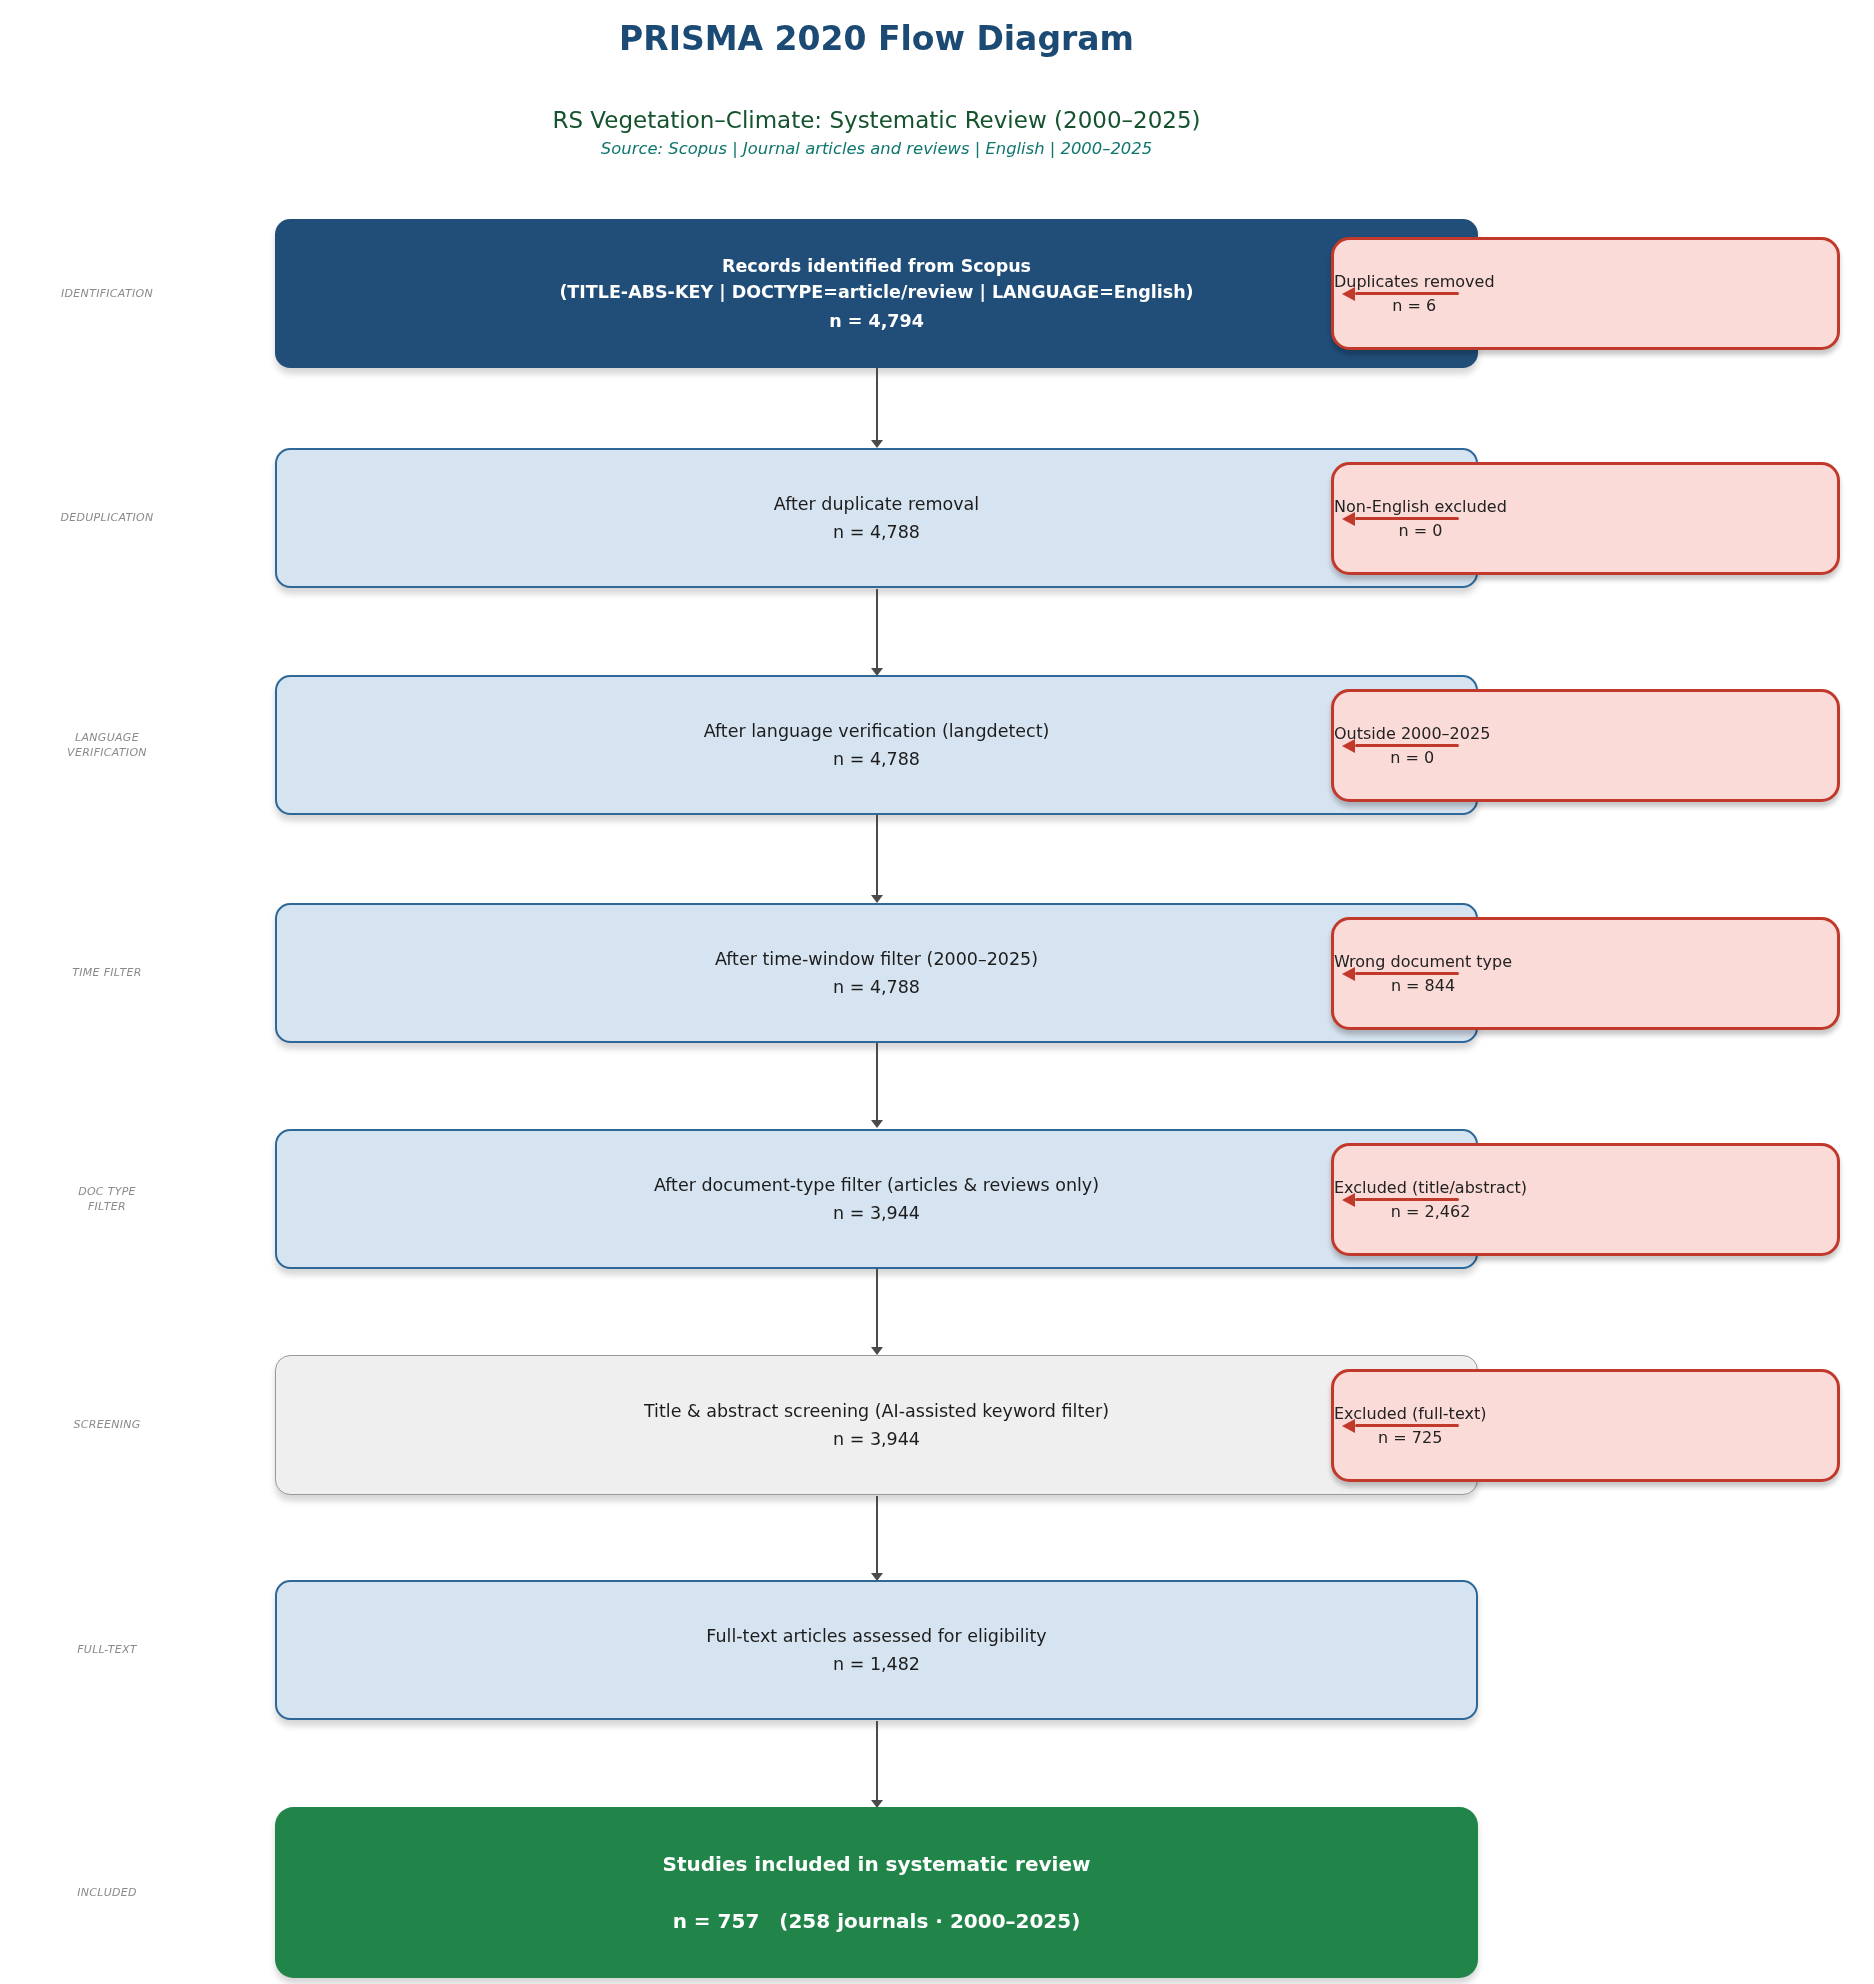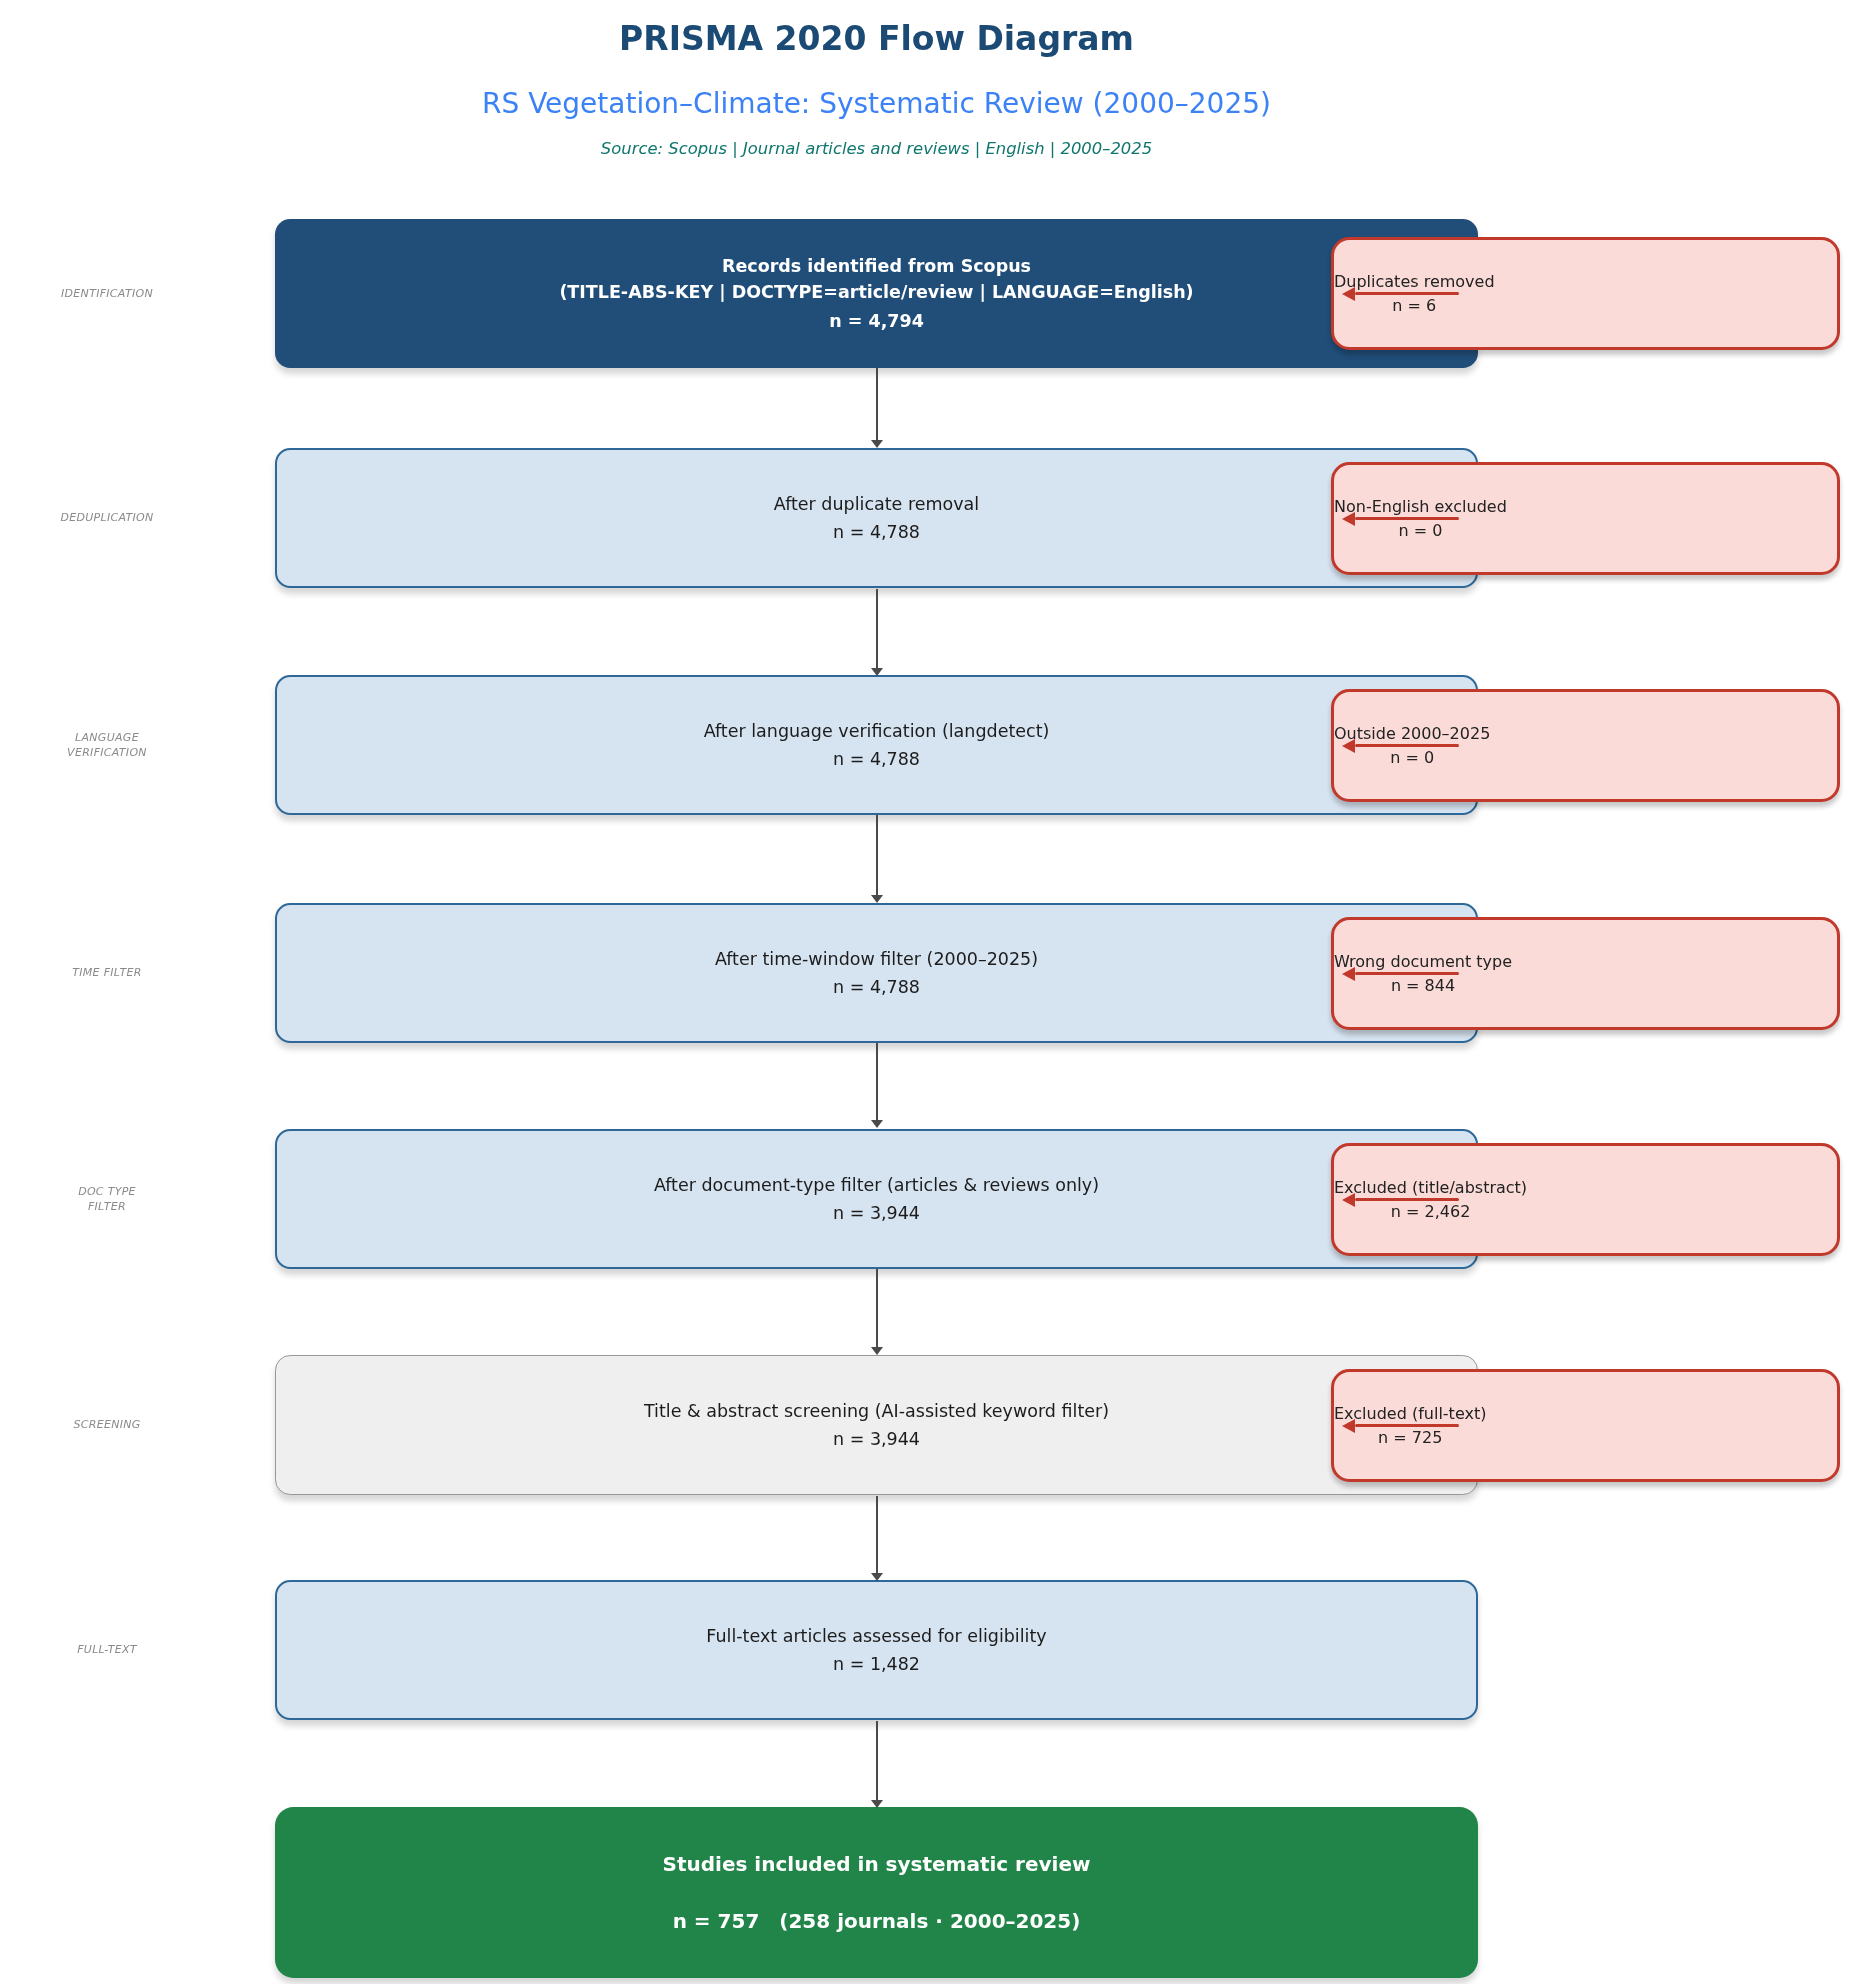--- a/index.html
+++ b/index.html
@@ -4,22 +4,22 @@
 <style>
   html,body { margin:0; padding:0; background:#ffffff; }
   .canvas {
     position:relative; width:1875px; height:1985px; background:#ffffff;
     overflow:hidden; font-family:"DejaVu Sans","Liberation Sans",sans-serif;
   }
 
   
   .title    { position:absolute; top:18.6px;  left:275px; width:1203px; text-align:center;
               font-size:33px; font-weight:bold; color:#1B4A74; }
-  .subtitle { position:absolute; top:87px; left:275px; width:1203px; text-align:center;
-              font-size:28px; color:#3b82f6; }
+  .subtitle { position:absolute; top:107px; left:275px; width:1203px; text-align:center;
+              font-size:23px; color:#14532d; }
   .source   { position:absolute; top:139px; left:275px; width:1203px; text-align:center;
               font-size:16.4px; font-style:italic; color:#0f766e; }
 
   
   .stage-label {
     position:absolute; left:0; width:214px;
     display:flex; align-items:center; justify-content:center;
     font-size:11px; font-style:italic; color:#8a8a8a; letter-spacing:0.3px;
     white-space:pre-line; text-align:center; line-height:1.4;
   }
@@ -87,20 +87,21 @@
 
   <div class="stage-label lbl0">IDENTIFICATION</div>
   <div class="stage-label lbl1">DEDUPLICATION</div>
   <div class="stage-label lbl2">LANGUAGE
 VERIFICATION</div>
   <div class="stage-label lbl3">TIME FILTER</div>
   <div class="stage-label lbl4">DOC TYPE
 FILTER</div>
   <div class="stage-label lbl5">SCREENING</div>
   <div class="stage-label lbl6">FULL-TEXT</div>
+  <div class="stage-label lbl7">INCLUDED</div>
 
   <div class="box dark b0">
     <div>Records identified from Scopus</div>
     <div>(TITLE-ABS-KEY | DOCTYPE=article/review | LANGUAGE=English)</div>
     <div class="n">n = 4,794</div>
   </div>
   <div class="box light b1">
     <div>After duplicate removal</div>
     <div></div>
     <div class="n">n = 4,788</div>

